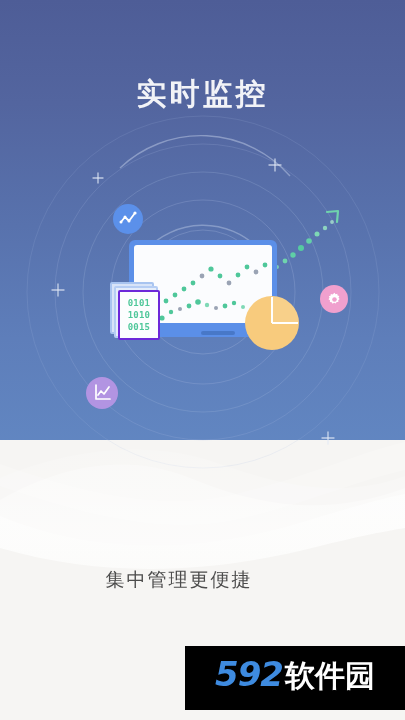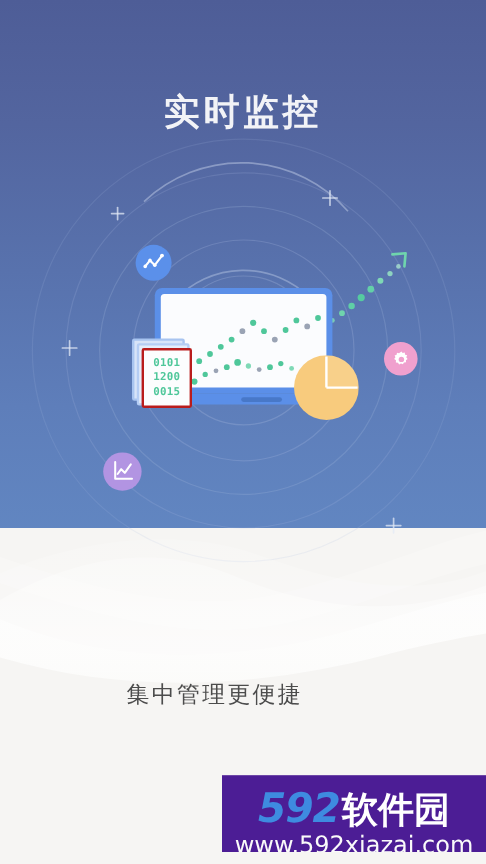--- a/index.html
+++ b/index.html
@@ -139,21 +139,21 @@
     border: 2px solid #B5CDF4;
     background: #E4EDFB;
     border-radius: 2px;
   }
   .doc-front {
     position: absolute;
     left: 118px;
     top: 290px;
     width: 42px;
     height: 50px;
-    border: 2px solid #b91c1c;
+    border: 2px solid #6d28d9;
     background: #FCFDFE;
     border-radius: 2px;
     box-sizing: border-box;
     display: flex;
     flex-direction: column;
     align-items: center;
     justify-content: center;
   }
   .doc-front .bin {
     color: #4FC79A;
@@ -197,21 +197,21 @@
     background: #F0A0CE;
   }
 
   
   .watermark {
     position: absolute;
     left: 185px;
     top: 646px;
     width: 220px;
     height: 64px;
-    background: #4c1d95;
+    background: #000000;
     overflow: hidden;
   }
   .wm-row1 {
     position: absolute;
     left: 0; top: 8px;
     width: 220px;
     text-align: center;
     white-space: nowrap;
   }
   .wm-num {
@@ -362,21 +362,21 @@
         </div>
       </div>
       <div class="laptop-base"></div>
       <div class="laptop-pad"></div>
     </div>
 
     <div class="doc-back2"></div>
     <div class="doc-back1"></div>
     <div class="doc-front">
       <div class="bin">0101</div>
-      <div class="bin">1200</div>
+      <div class="bin">1010</div>
       <div class="bin">0015</div>
     </div>
 
     <svg class="pie" viewBox="0 0 54 54">
       <circle cx="27" cy="27" r="27" fill="#F8CB7D"></circle>
       <path d="M 27 27 L 27 0 A 27 27 0 0 1 54 27 Z" fill="#FFFFFF" fill-opacity="0.10"></path>
       <line x1="27" y1="27" x2="27" y2="1" stroke="#FFFFFF" stroke-width="2"></line>
       <line x1="27" y1="27" x2="53" y2="27" stroke="#FFFFFF" stroke-width="2"></line>
     </svg>
 
@@ -405,16 +405,15 @@
     </div>
 
   </div>
 
   <div class="caption">集中管理更便捷</div>
 
   <div class="watermark">
     <div class="wm-row1">
       <span class="wm-num">592</span><span class="wm-cn">软件园</span>
     </div>
-    <div class="wm-row2">www.592xiazai.com</div>
   </div>
 
 </div>
 
 </body></html>

